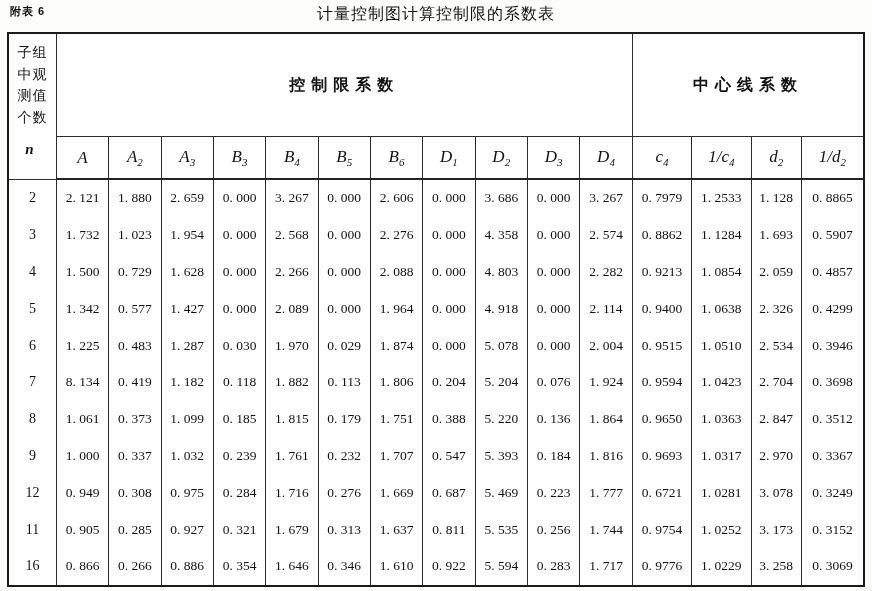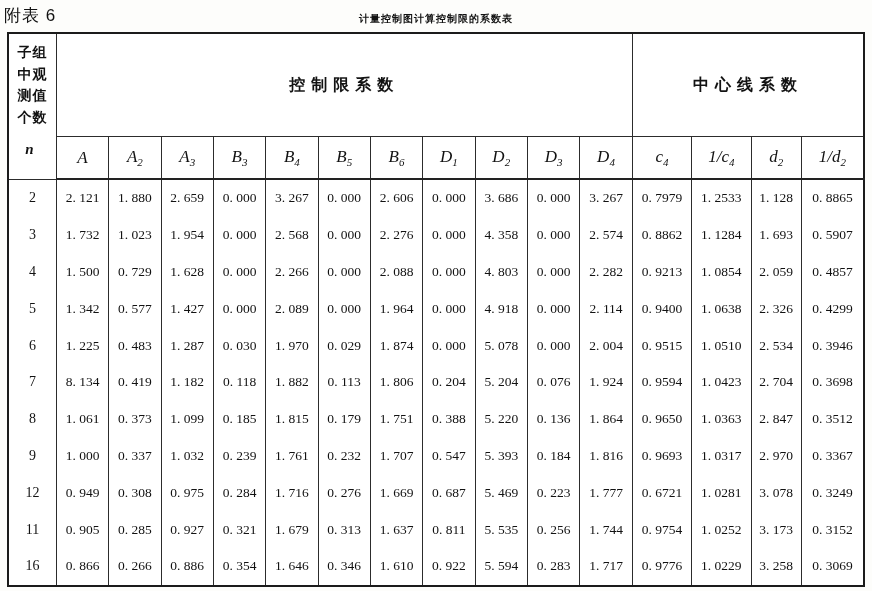--- a/index.html
+++ b/index.html
@@ -5,26 +5,26 @@
   html,body{margin:0;padding:0;}
   body{
     width:872px;height:591px;overflow:hidden;
     background:#fdfdfb;color:#121212;
     font-family:"Liberation Sans",sans-serif;
     -webkit-font-smoothing:antialiased;
   }
   .page{position:relative;width:872px;height:591px;}
   .titlebar{position:relative;height:30px;}
   .appendix-label{
-    position:absolute;left:4px;top:4px;
-    font-weight:normal;font-size:17px;letter-spacing:1px;
+    position:absolute;left:10px;top:4px;
+    font-weight:bold;font-size:11px;letter-spacing:1px;
   }
   .doc-title{
-    position:absolute;left:50%;top:12px;transform:translateX(-50%);
-    font-weight:bold;font-size:10px;letter-spacing:1px;white-space:nowrap;
+    position:absolute;left:50%;top:4px;transform:translateX(-50%);
+    font-weight:normal;font-size:16px;letter-spacing:1px;white-space:nowrap;
   }
   table.coef{
     border-collapse:collapse;table-layout:fixed;
     margin:2px auto 0 auto;width:858px;
     border:2px solid #1b1b1b;
     background:#fff;
   }
   th,td{
     border-left:1px solid #2c2c2c;border-right:1px solid #2c2c2c;
     padding:0;text-align:center;vertical-align:middle;
@@ -34,21 +34,21 @@
     height:102px;border-bottom:1px solid #2c2c2c;
     font-weight:bold;font-size:16px;letter-spacing:6px;
     font-family:"Liberation Sans",sans-serif;
   }
   th.corner{
     border-bottom:2px solid #222;
     vertical-align:top;font-weight:normal;
   }
   .corner-stack{
     margin:8px auto 0 auto;width:32px;
-    font-size:14px;line-height:1.55;font-weight:bold;
+    font-size:14px;line-height:1.55;font-weight:normal;
     letter-spacing:1px;text-align:center;
   }
   .corner-symbol{
     margin-top:12px;
     font-family:"Liberation Serif",serif;font-style:italic;
     font-size:15px;font-weight:bold;
   }
   tr.letter-row th{
     height:41px;border-bottom:2px solid #222;
     font-weight:normal;

